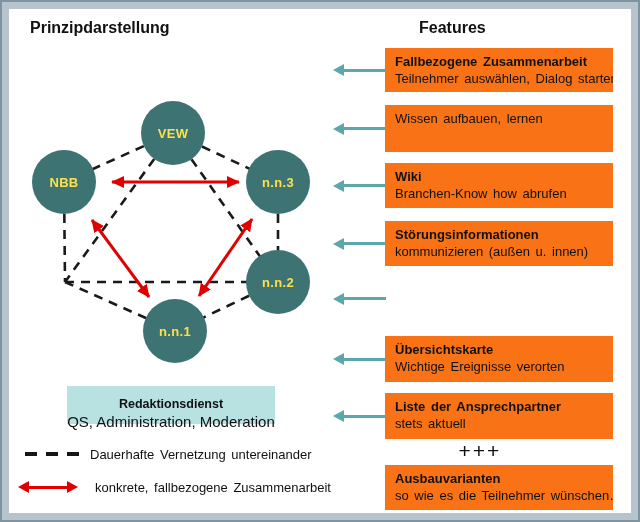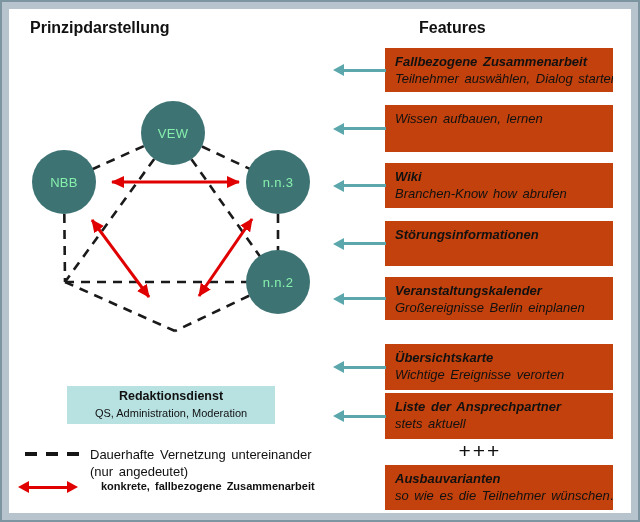--- a/index.html
+++ b/index.html
@@ -17,54 +17,54 @@
   #title-left  { left: 21px; top: 10px; }
   #title-right { left: 379px; top: 10px; margin-left: 31px; }
 
   .net-svg { position: absolute; left: 0; top: 0; z-index: 1; }
 
   .node {
     position: absolute; width: 64px; height: 64px; border-radius: 50%;
     background: #3e7374; z-index: 2;
     display: flex; align-items: center; justify-content: center;
   }
-  .node span { color: #86efac; font-weight: normal; font-size: 13px; letter-spacing: .3px; }
+  .node span { color: #fde047; font-weight: bold; font-size: 13px; letter-spacing: .3px; }
 
   .editorial-box {
     position: absolute; left: 58px; top: 377px; width: 208px; height: 38px;
-    background: #b8e1e1; text-align: center; padding-top: 2px; z-index: 2;
+    background: #b8e1e1; text-align: center; padding-top: 10px; z-index: 2;
   }
   .editorial-box .eb-title { font-weight: bold; font-size: 12.5px; line-height: 17px; }
-  .editorial-box .eb-sub   { font-size: 11px; line-height: 17px; }
+  .editorial-box .eb-sub   { font-size: 15px; line-height: 17px; }
 
   .legend-dash-sample {
     position: absolute; left: 16px; top: 443px; width: 54px; height: 4px;
     background: repeating-linear-gradient(90deg, #161616 0 12px, transparent 12px 21px);
   }
   .legend-text-1 { position: absolute; left: 81px; top: 437px; font-size: 13px; line-height: 17px; white-space: nowrap; word-spacing: 2px; }
   .legend-arrow { position: absolute; left: 9px; top: 472px; width: 60px; height: 12px; }
   .legend-arrow .stem { position: absolute; left: 8px; right: 8px; top: 4.5px; height: 3px; background: #e00000; }
   .legend-arrow .head-l, .legend-arrow .head-r {
     position: absolute; top: 0; width: 0; height: 0;
     border-top: 6px solid transparent; border-bottom: 6px solid transparent;
   }
   .legend-arrow .head-l { left: 0; border-right: 11px solid #e00000; }
   .legend-arrow .head-r { right: 0; border-left: 11px solid #e00000; }
-  .legend-text-2 { position: absolute; left: 92px; top: 471px; font-size: 11px; white-space: nowrap; word-spacing: 2px; font-weight: bold; }
+  .legend-text-2 { position: absolute; left: 86px; top: 471px; font-size: 13px; white-space: nowrap; word-spacing: 2px; }
 
   .feat-row { position: absolute; left: 324px; width: 280px; display: flex; align-items: stretch; }
   .feat-arrow { position: relative; flex: none; width: 52px; }
   .feat-arrow .stem { position: absolute; left: 9px; right: -1px; top: 50%; margin-top: -1.5px; height: 3px; background: #5ba7ac; }
   .feat-arrow .head {
     position: absolute; left: 0; top: 50%; margin-top: -6px; width: 0; height: 0;
     border-top: 6px solid transparent; border-bottom: 6px solid transparent;
     border-right: 11px solid #5ba7ac;
   }
   .feat-spacer { flex: none; width: 52px; }
-  .feat-box { flex: 1; background: #c2410c; padding: 5px 6px 0 10px; overflow: hidden; font-style: italic; }
+  .feat-box { flex: 1; background: #f97316; padding: 5px 6px 0 10px; overflow: hidden; }
   .feat-title { font-weight: bold; font-size: 13px; line-height: 17px; white-space: nowrap; word-spacing: 2px; }
   .feat-sub   { font-size: 13px; line-height: 17px; white-space: nowrap; word-spacing: 2px; }
 
   .plus-sep {
     position: absolute; left: 324px; top: 430px; width: 280px; height: 24px;
     text-align: center; font-size: 21px; font-weight: 500; letter-spacing: 2px;
     padding-left: 14px; color: #111;
   }
 </style>
 </head>
@@ -106,30 +106,32 @@
       </div>
     <div class="node" style="left:23px;top:141px">
         <span>NBB</span>
       </div>
     <div class="node" style="left:237px;top:141px">
         <span>n.n.3</span>
       </div>
     <div class="node" style="left:237px;top:241px">
         <span>n.n.2</span>
       </div>
+    <div class="node" style="left:134px;top:290px">
+        <span>n.n.1</span>
+      </div>
 
     <div class="editorial-box">
       <div class="eb-title">Redaktionsdienst</div>
       <div class="eb-sub">QS, Administration, Moderation</div>
     </div>
 
     <div class="legend-dash-sample"></div>
     <div class="legend-text-1">
       <div>Dauerhafte Vernetzung untereinander</div>
-      <div>(nur angedeutet)</div>
     </div>
     <div class="legend-arrow">
       <span class="head-l"></span>
       <span class="stem"></span>
       <span class="head-r"></span>
     </div>
     <div class="legend-text-2">konkrete, fallbezogene Zusammenarbeit</div>
 
     <div class="feat-row" style="top:39px;height:44px">
       <div class="feat-arrow">
@@ -163,35 +165,32 @@
       </div>
     </div>
 
     <div class="feat-row" style="top:212px;height:45px">
       <div class="feat-arrow">
           <span class="head"></span>
           <span class="stem"></span>
         </div>
       <div class="feat-box">
         <div class="feat-title">Störungsinformationen</div>
+        <div class="feat-sub">kommunizieren (außen u. innen)</div>
       </div>
     </div>
 
     <div class="feat-row" style="top:268px;height:43px">
       <div class="feat-arrow">
           <span class="head"></span>
           <span class="stem"></span>
         </div>
-      <div class="feat-box">
-        <div class="feat-title">Veranstaltungskalender</div>
-        <div class="feat-sub">Großereignisse Berlin einplanen</div>
-      </div>
-    </div>
-
-    <div class="feat-row" style="top:335px;height:46px">
+    </div>
+
+    <div class="feat-row" style="top:327px;height:46px">
       <div class="feat-arrow">
           <span class="head"></span>
           <span class="stem"></span>
         </div>
       <div class="feat-box">
         <div class="feat-title">Übersichtskarte</div>
         <div class="feat-sub">Wichtige Ereignisse verorten</div>
       </div>
     </div>
 

